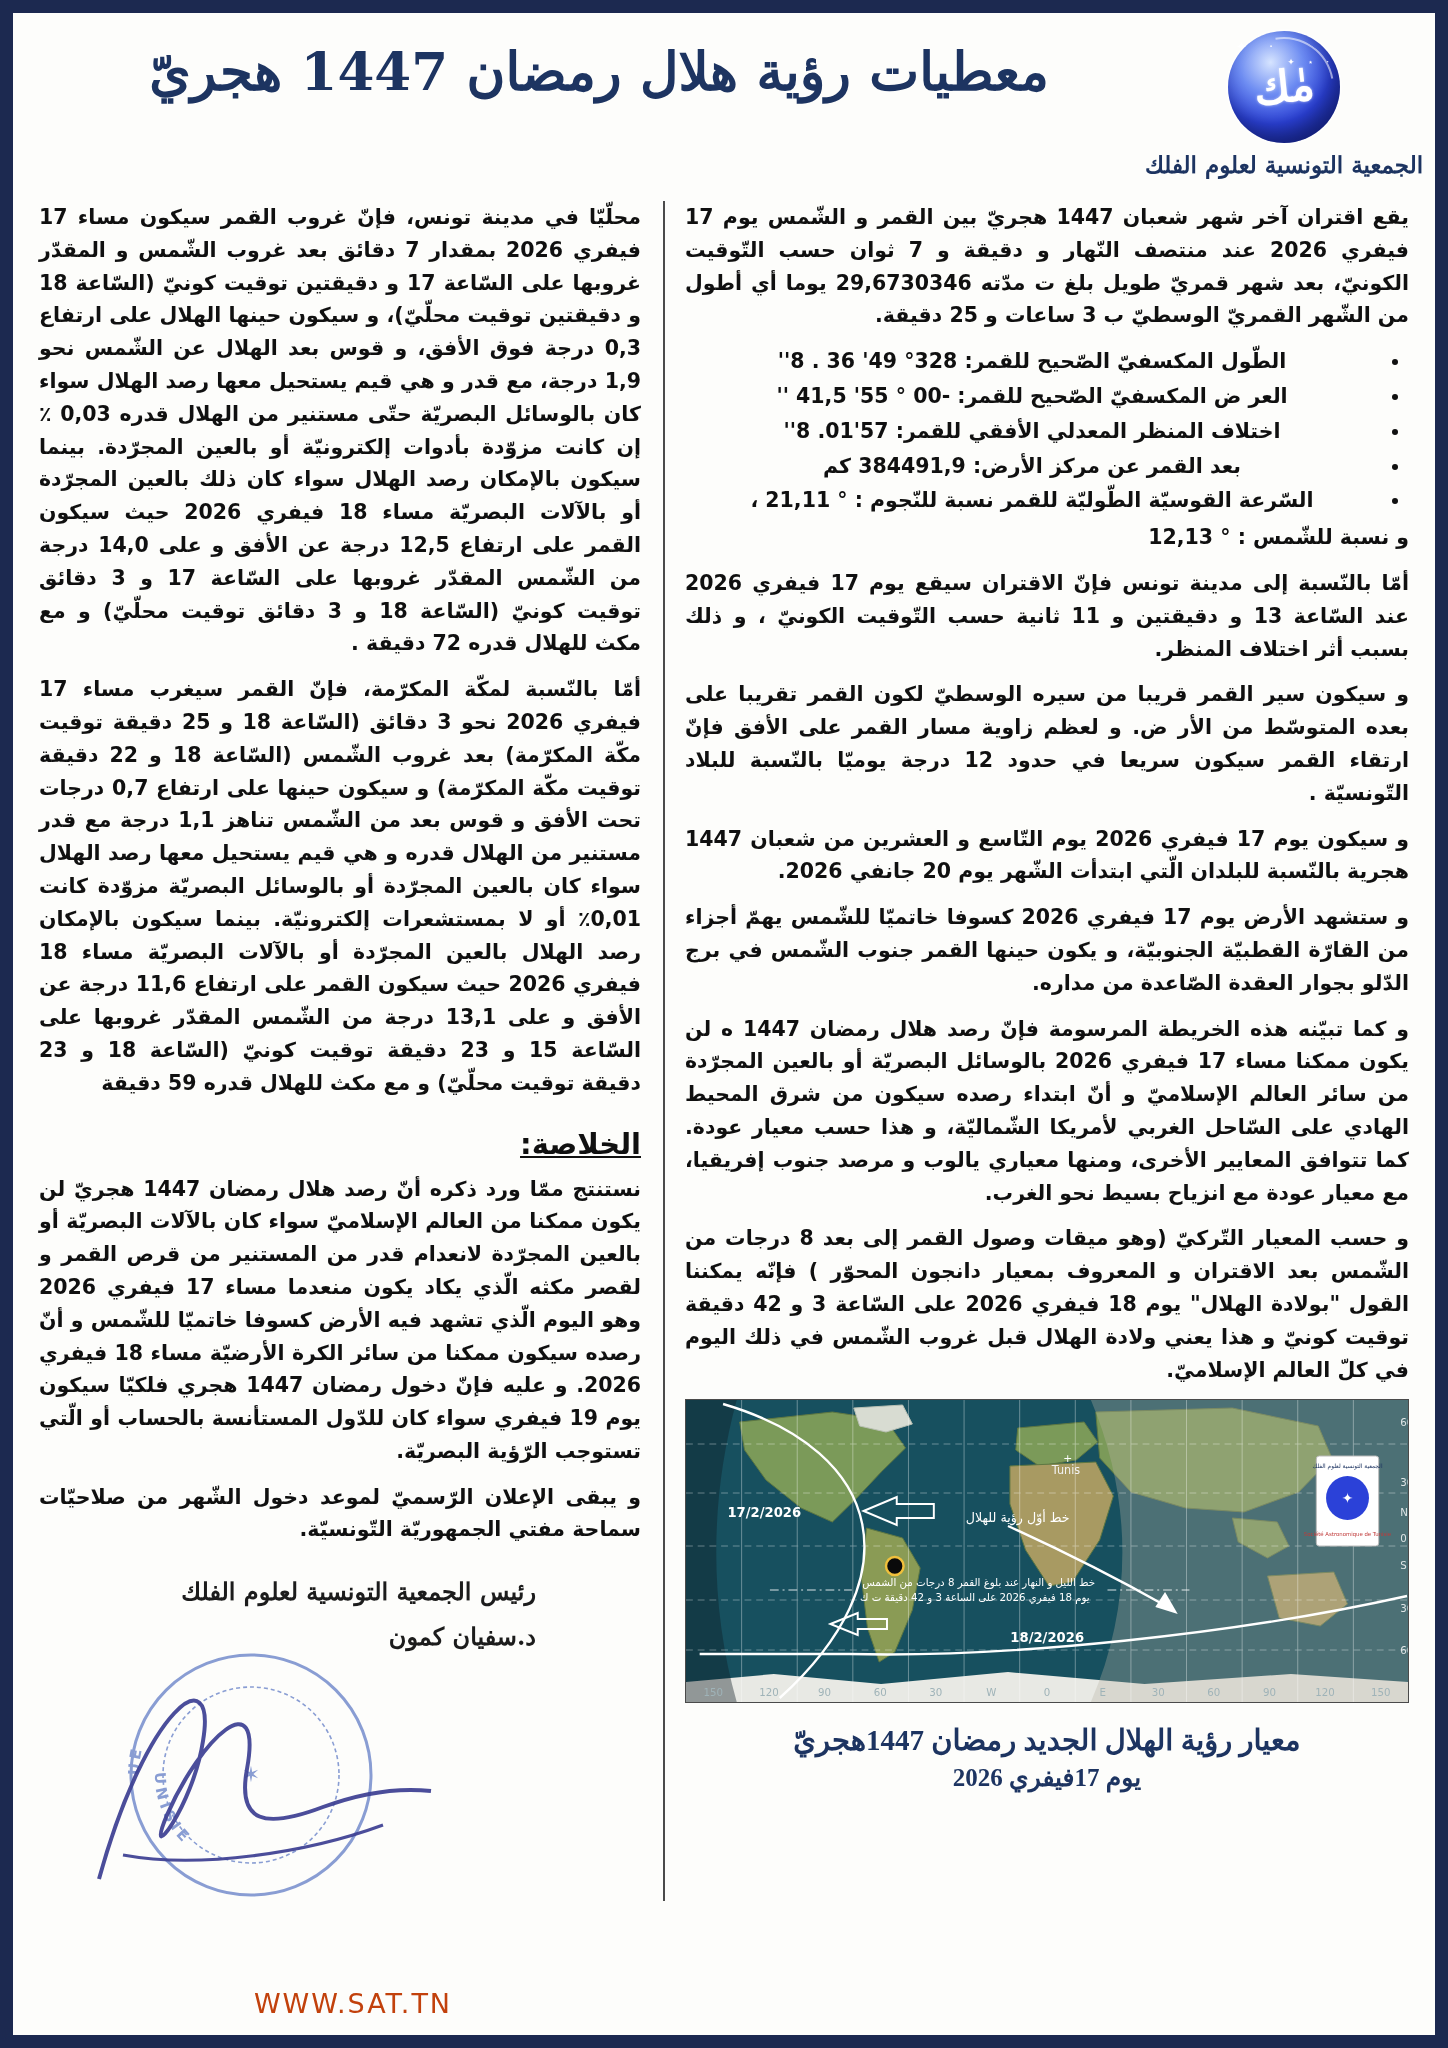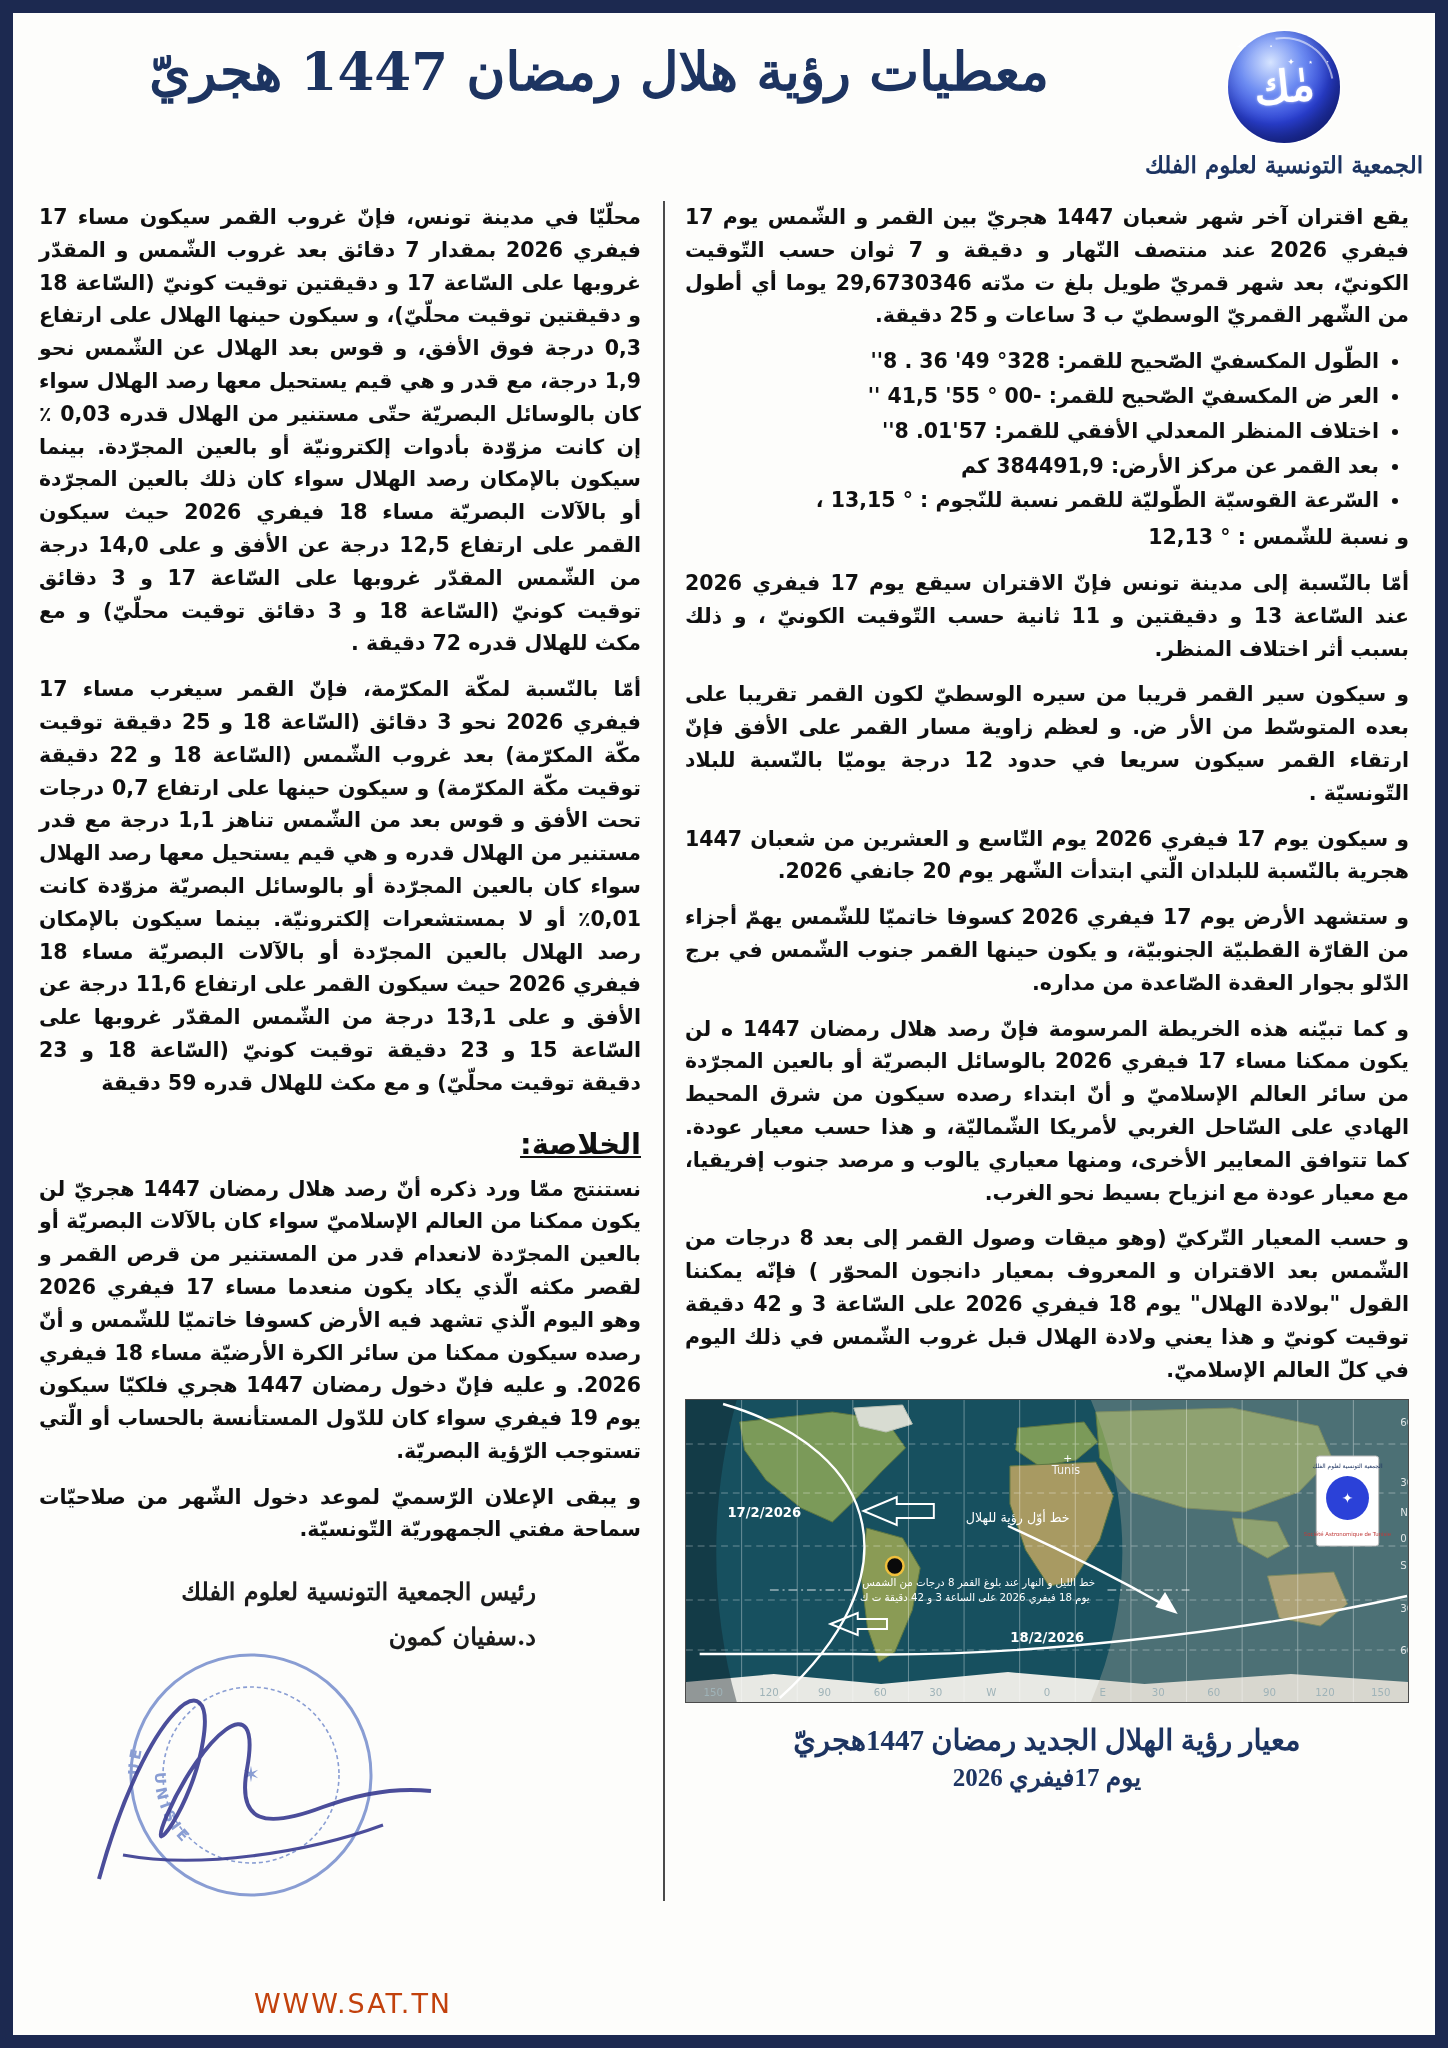--- a/index.html
+++ b/index.html
@@ -30,21 +30,21 @@
   .main-title { font:bold 53px/1.15 "DejaVu Serif", serif; }
   .sub-title  { font:bold 33px/1.2 "DejaVu Serif", serif; margin-top:4px; }
 
   
   .columns { flex:1 1 auto; display:flex; direction:rtl; margin-top:10px; min-height:0; }
   .col-main { width:744px; padding-left:20px; box-sizing:border-box; }
   .divider  { width:2px; background:#4b4b4b; margin-bottom:122px; flex:0 0 auto; }
   .col-side { flex:1; padding-right:22px; display:flex; flex-direction:column; box-sizing:border-box; }
 
   p.body { margin:0 0 13px; font-size:20.5px; font-weight:bold; line-height:1.6; color:#101010; text-align:justify; }
-  ul.data-list { margin:0 0 4px; padding:0 30px 0 0; list-style:disc; }
+  ul.data-list { margin:0 0 4px; padding:0 30px 0 0; list-style:disc;text-align:center; }
   ul.data-list li { font-size:20.5px; font-weight:bold; line-height:1.6; color:#101010; margin-bottom:2px; }
   .sun-line { margin:0 0 13px; }
 
   
   .map-figure { margin-top:4px; border:1px solid #4a4a4a; line-height:0; background:#17505f; }
   .map-figure svg { width:100%; height:302px; display:block; }
   .map-caption { text-align:center; color:#1d3461; font-family:Liberation Serif, serif; font-weight:bold; margin-top:20px; direction:rtl; }
   .cap1 { font-size:29px; }
   .cap2 { font-size:25px; margin-top:6px; }
 
@@ -83,21 +83,21 @@
 
   <div class="columns">
 
     <div class="col-main">
       <p class="body">يقع اقتران آخر شهر شعبان 1447 هجريّ بين القمر و الشّمس يوم 17 فيفري 2026 عند منتصف النّهار و دقيقة و 7 ثوان حسب التّوقيت الكونيّ، بعد شهر قمريّ طويل بلغ ت مدّته 29,6730346 يوما أي أطول من الشّهر القمريّ الوسطيّ ب 3 ساعات و 25 دقيقة.</p>
       <ul class="data-list">
         <li>الطّول المكسفيّ الصّحيح للقمر: 328° 49' 36 . 8''</li>
         <li>العر ض المكسفيّ الصّحيح للقمر: -00 ° 55' 41,5 ''</li>
         <li>اختلاف المنظر المعدلي الأفقي للقمر: 57'01. 8''</li>
         <li>بعد القمر عن مركز الأرض: 384491,9 كم</li>
-        <li>السّرعة القوسيّة الطّوليّة للقمر نسبة للنّجوم : ° 13,15 ،</li>
+        <li>السّرعة القوسيّة الطّوليّة للقمر نسبة للنّجوم : ° 21,11 ،</li>
       </ul>
       <p class="body sun-line">و نسبة للشّمس : ° 12,13</p>
       <p class="body">أمّا بالنّسبة إلى مدينة تونس فإنّ الاقتران سيقع يوم 17 فيفري 2026 عند السّاعة 13 و دقيقتين و 11 ثانية حسب التّوقيت الكونيّ ، و ذلك بسبب أثر اختلاف المنظر.</p>
       <p class="body">و سيكون سير القمر قريبا من سيره الوسطيّ لكون القمر تقريبا على بعده المتوسّط من الأر ض. و لعظم زاوية مسار القمر على الأفق فإنّ ارتقاء القمر سيكون سريعا في حدود 12 درجة يوميّا بالنّسبة للبلاد التّونسيّة .</p>
       <p class="body">و سيكون يوم 17 فيفري 2026 يوم التّاسع و العشرين من شعبان 1447 هجرية بالنّسبة للبلدان الّتي ابتدأت الشّهر يوم 20 جانفي 2026.</p>
       <p class="body">و ستشهد الأرض يوم 17 فيفري 2026 كسوفا خاتميّا للشّمس يهمّ أجزاء من القارّة القطبيّة الجنوبيّة، و يكون حينها القمر جنوب الشّمس في برج الدّلو بجوار العقدة الصّاعدة من مداره.</p>
       <p class="body">و كما تبيّنه هذه الخريطة المرسومة فإنّ رصد هلال رمضان 1447 ه لن يكون ممكنا مساء 17 فيفري 2026 بالوسائل البصريّة أو بالعين المجرّدة من سائر العالم الإسلاميّ و أنّ ابتداء رصده سيكون من شرق المحيط الهادي على السّاحل الغربي لأمريكا الشّماليّة، و هذا حسب معيار عودة. كما تتوافق المعايير الأخرى، ومنها معياري يالوب و مرصد جنوب إفريقيا، مع معيار عودة مع انزياح بسيط نحو الغرب.</p>
       <p class="body">و حسب المعيار التّركيّ (وهو ميقات وصول القمر إلى بعد 8 درجات من الشّمس بعد الاقتران و المعروف بمعيار دانجون المحوّر ) فإنّه يمكننا القول "بولادة الهلال" يوم 18 فيفري 2026 على السّاعة 3 و 42 دقيقة توقيت كونيّ و هذا يعني ولادة الهلال قبل غروب الشّمس في ذلك اليوم في كلّ العالم الإسلاميّ.</p>
 
       <div class="map-figure">

